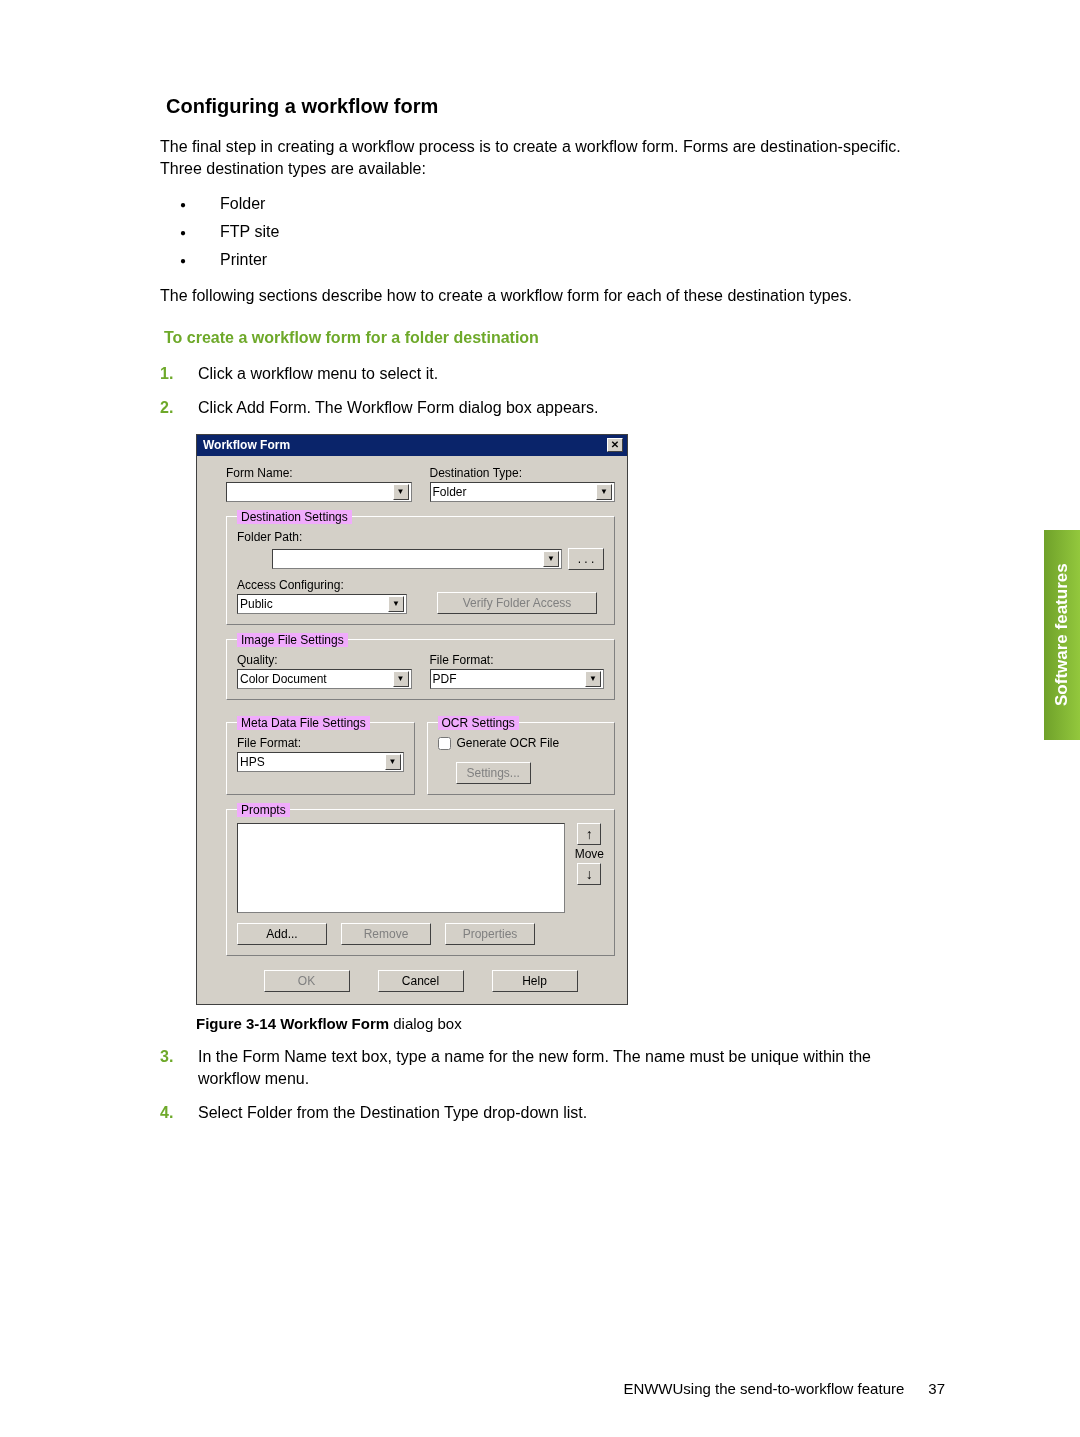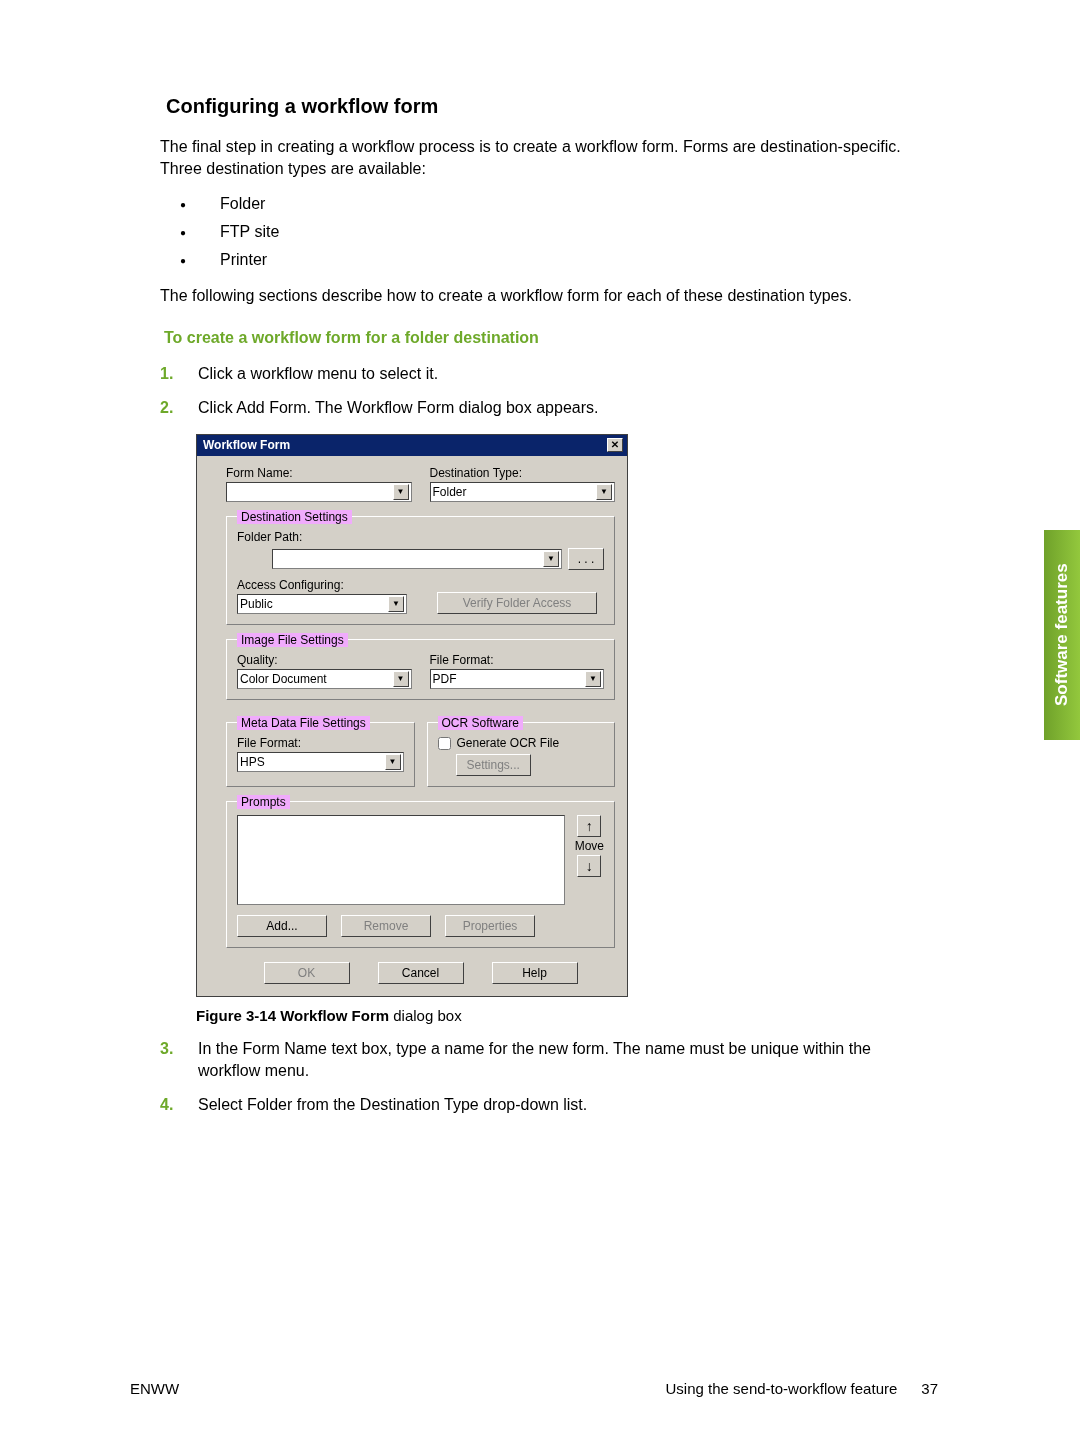--- a/index.html
+++ b/index.html
@@ -162,21 +162,21 @@
   .btn.small { min-width: 36px; padding:0 6px; }
   .btn.square { min-width: 24px; width:24px; padding:0; font-size:14px; font-weight:bold; }
   .dest-row2 { display:flex; gap:6px; align-items:center; justify-content:flex-end; margin-top:4px;}
   .dest-row2 .combo { flex:1; max-width: 290px;}
   .access-row { display:flex; gap:30px; align-items:flex-end; margin-top:8px;}
   .access-row .combo { width: 170px; }
   .img-row { display:flex; gap:18px; }
   .img-row .half { flex:1; }
   .meta-ocr-row { display:flex; gap:12px; margin-top:8px; }
   .meta-ocr-row fieldset { flex:1; }
-  .ocr-inner label { display:flex; align-items:flex-end; gap:6px; font-size:12px; margin-bottom:4px;}
+  .ocr-inner label { display:flex; align-items:flex-end; gap:6px; font-size:12px; margin-bottom:12px;}
   .ocr-inner input[type=checkbox]{ width:13px; height:13px; margin:0;}
   .ocr-inner .btn { margin-left: 18px; }
   .prompts-area {
     display:flex; gap:10px;
   }
   .prompts-list {
     flex:1; height: 90px; background:#fff;
     border:1px solid #808080; border-top-color:#404040; border-left-color:#404040;
   }
   .move-col { display:flex; flex-direction:column; align-items:center; gap:2px; font-size:12px;}
@@ -197,23 +197,23 @@
     font-size: 17px;
     display:flex; align-items:center; justify-content:center;
     writing-mode: vertical-rl;
     transform: rotate(180deg);
     border-radius: 0 0 0 0;
   }
   .footer {
     position: absolute;
     bottom: 40px;
     left: 130px;
-    right: 142px;
+    right: 135px;
     display:flex;
-    justify-content: space-between;
+    justify-content: flex-end;
     font-size: 15px;
   }
   .footer .right { display:flex; gap:24px; }
 </style>
 </head>
 <body>
 
 <div class="page">
   <h2 class="section-heading">Configuring a workflow form</h2>
   <p class="body">The final step in creating a workflow process is to create a workflow form. Forms are destination-specific. Three destination types are available:</p>
@@ -302,21 +302,21 @@
         <div class="meta-ocr-row">
           <fieldset class="grp">
             <legend>Meta Data File Settings</legend>
             <span class="lbl">File Format:</span>
             <div class="combo">
               <span>HPS</span>
               <span class="dd">▼</span>
             </div>
           </fieldset>
           <fieldset class="grp">
-            <legend>OCR Software</legend>
+            <legend>OCR Settings</legend>
             <div class="ocr-inner">
               <label>
                 <input type="checkbox" style="">
                 <span>Generate OCR File</span>
               </label>
               <span class="btn disabled">Settings...</span>
             </div>
           </fieldset>
         </div>
 

